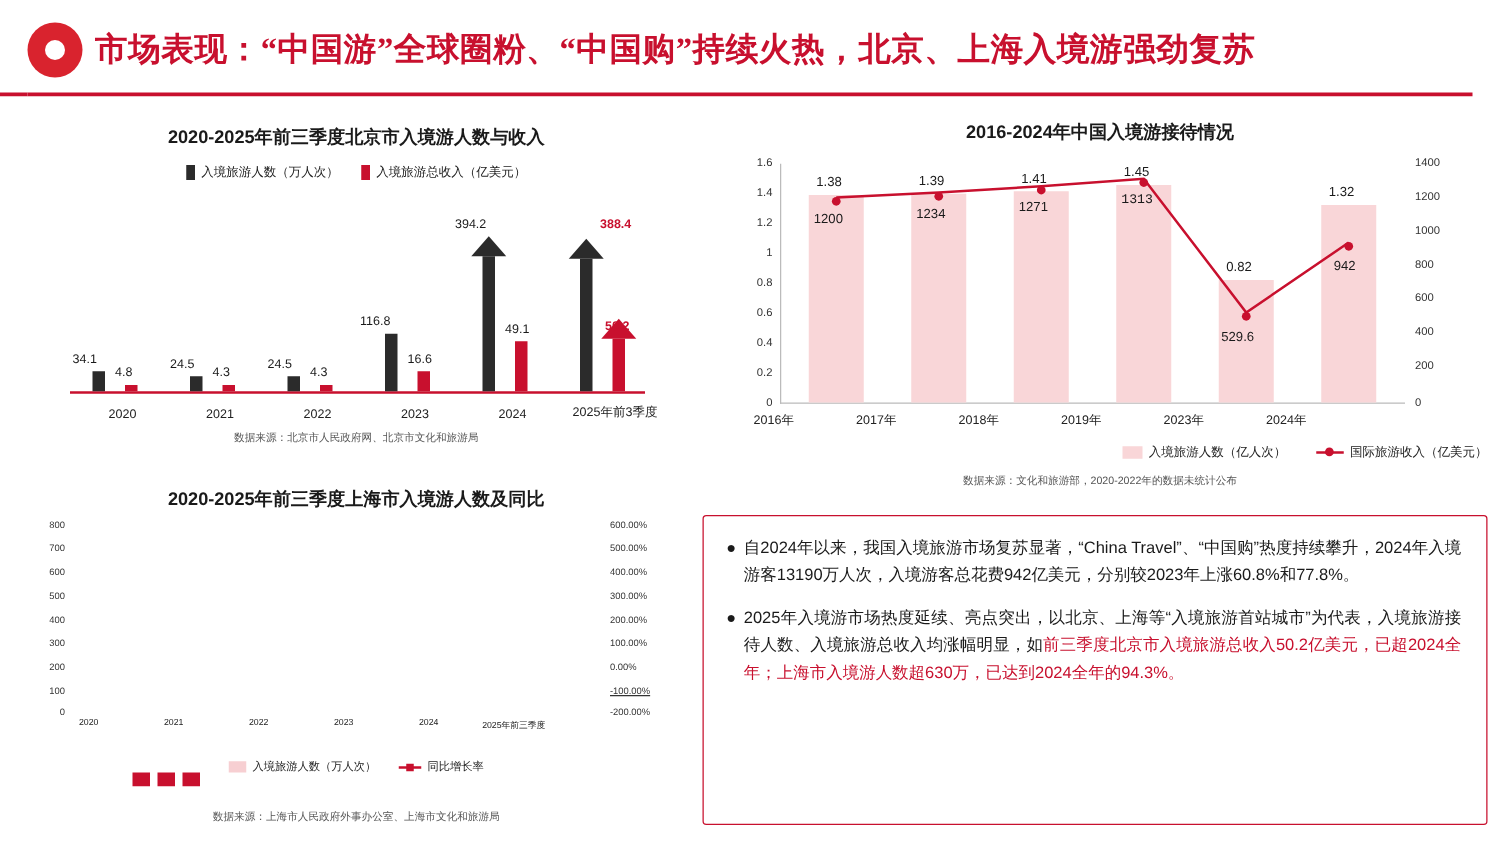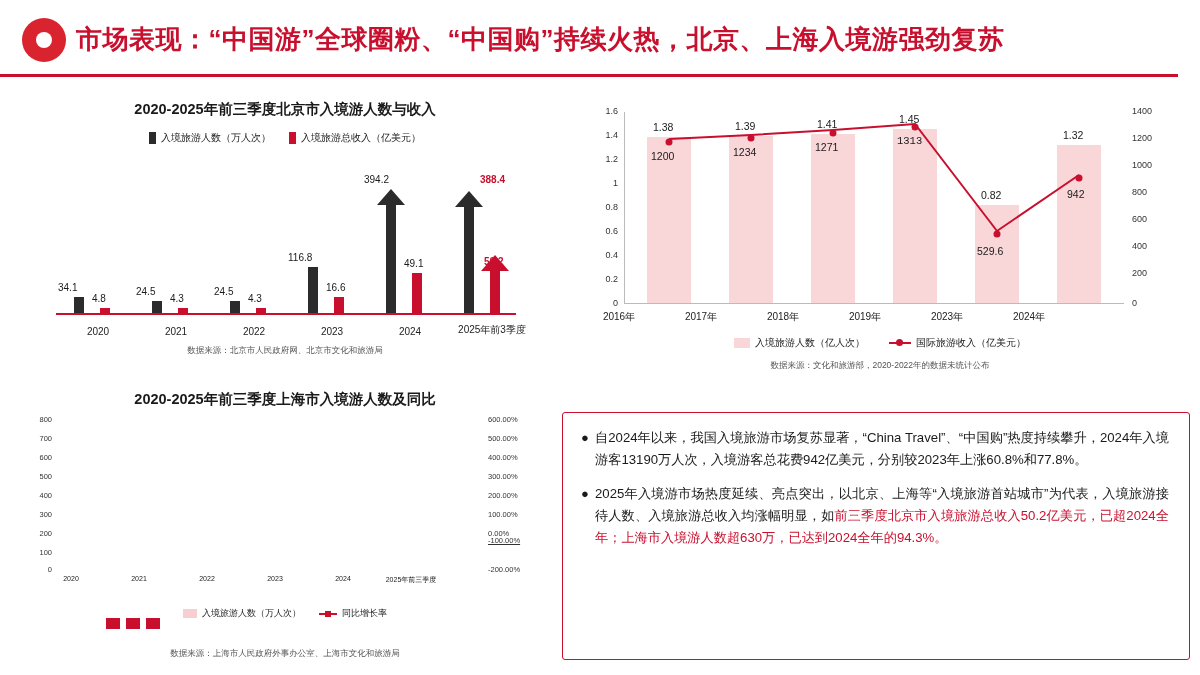--- a/index.html
+++ b/index.html
@@ -23,20 +23,21 @@
   }
   .header-logo::after {
     content:""; position:absolute; left:14px; top:14px; width:16px; height:16px;
     border-radius:50%; background:#ffffff;
   }
   .header-title {
     position:absolute; left:76px; top:22px;
     font-size:26px; font-weight:bold; color:#c8102e;
     letter-spacing:0.5px;
     white-space:nowrap;
+    font-family:Liberation Serif, serif;
   }
   .header-rule {
     position:absolute; left:22px; top:74px; width:1156px; height:3px;
     background:#c8102e;
   }
   .header-rule-accent {
     position:absolute; left:0; top:74px; width:22px; height:3px;
     background:#c8102e;
   }
 
@@ -135,21 +136,21 @@
     position:absolute; left:54px; top:8px; width:500px; height:192px;
     border-left:1px solid #bbb; border-bottom:1px solid #bbb;
   }
   .c3-ylab-l { position:absolute; left:14px; width:34px; text-align:right; font-size:9px; color:#333; }
   .c3-ylab-r { position:absolute; left:562px; width:44px; text-align:left; font-size:9px; color:#333; }
   .c3-bar { position:absolute; bottom:0; width:44px; background:#f9d6d8; }
   .c3-xlabel { position:absolute; top:206px; width:78px; text-align:center; font-size:10px; color:#222; }
   .c3-dot { position:absolute; width:7px; height:7px; border-radius:50%; background:#c8102e; transform:translate(-50%,50%); }
   .c3-top { position:absolute; font-size:10.5px; color:#1a1a1a; white-space:nowrap; }
   .c3-in  { position:absolute; font-size:10.5px; color:#1a1a1a; white-space:nowrap; }
-  .c3-legend { display:flex; justify-content:center; gap:24px; margin-top:2px; font-size:10px; color:#222;font-family:Liberation Mono, monospace; }
+  .c3-legend { display:flex; justify-content:flex-end; gap:24px; margin-top:2px; font-size:10px; color:#222;font-family:Liberation Mono, monospace; }
   .c3-legend .sw-pink { width:16px; height:10px; background:#f9d6d8; display:inline-block; }
   .c3-legend .sw-line { width:22px; height:2px; background:#c8102e; display:inline-block; position:relative; }
   .c3-legend .sw-line::after {
     content:""; position:absolute; left:7px; top:-3px; width:7px; height:7px; border-radius:50%; background:#c8102e;
   }
 
   
   #textbox {
     position:absolute; left:562px; top:412px; width:628px; height:248px;
     border:1.5px solid #c8102e; border-radius:3px;
@@ -270,21 +271,21 @@
     <div class="c2-ylab-l" style="top:135px;">100</div>
     <div class="c2-ylab-l" style="top:152px;">0</div>
 
     <div class="c2-ylab-r" style="top:2px;">600.00%</div>
     <div class="c2-ylab-r" style="top:21px;">500.00%</div>
     <div class="c2-ylab-r" style="top:40px;">400.00%</div>
     <div class="c2-ylab-r" style="top:59px;">300.00%</div>
     <div class="c2-ylab-r" style="top:78px;">200.00%</div>
     <div class="c2-ylab-r" style="top:97px;">100.00%</div>
     <div class="c2-ylab-r" style="top:116px;">0.00%</div>
-    <div class="c2-ylab-r" style="top:123px;text-decoration:underline;">-100.00%</div>
+    <div class="c2-ylab-r" style="top:135px;text-decoration:underline;">-100.00%</div>
     <div class="c2-ylab-r" style="top:152px;">-200.00%</div>
 
 
     <div class="c2-xlabel" style="left:16px;">2020</div>
     <div class="c2-xlabel" style="left:84px;">2021</div>
     <div class="c2-xlabel" style="left:152px;">2022</div>
     <div class="c2-xlabel" style="left:220px;">2023</div>
     <div class="c2-xlabel" style="left:288px;">2024</div>
     <div class="c2-xlabel" style="left:356px;">2025年前三季度</div>
   </div>
@@ -303,20 +304,21 @@
   <div class="c2-blocks">
     <span></span>
       <span></span>
       <span></span>
   </div>
 
   <div class="src-note" style="margin-top:28px;">数据来源：上海市人民政府外事办公室、上海市文化和旅游局</div>
 </div>
 
 <div id="chart3">
+  <div class="panel-title">2016-2024年中国入境游接待情况</div>
 
   <div class="c3-plot">
 
     <div class="c3-ylab-l" style="top:2px;">1.6</div>
     <div class="c3-ylab-l" style="top:26px;">1.4</div>
     <div class="c3-ylab-l" style="top:50px;">1.2</div>
     <div class="c3-ylab-l" style="top:74px;">1</div>
     <div class="c3-ylab-l" style="top:98px;">0.8</div>
     <div class="c3-ylab-l" style="top:122px;">0.6</div>
     <div class="c3-ylab-l" style="top:146px;">0.4</div>

